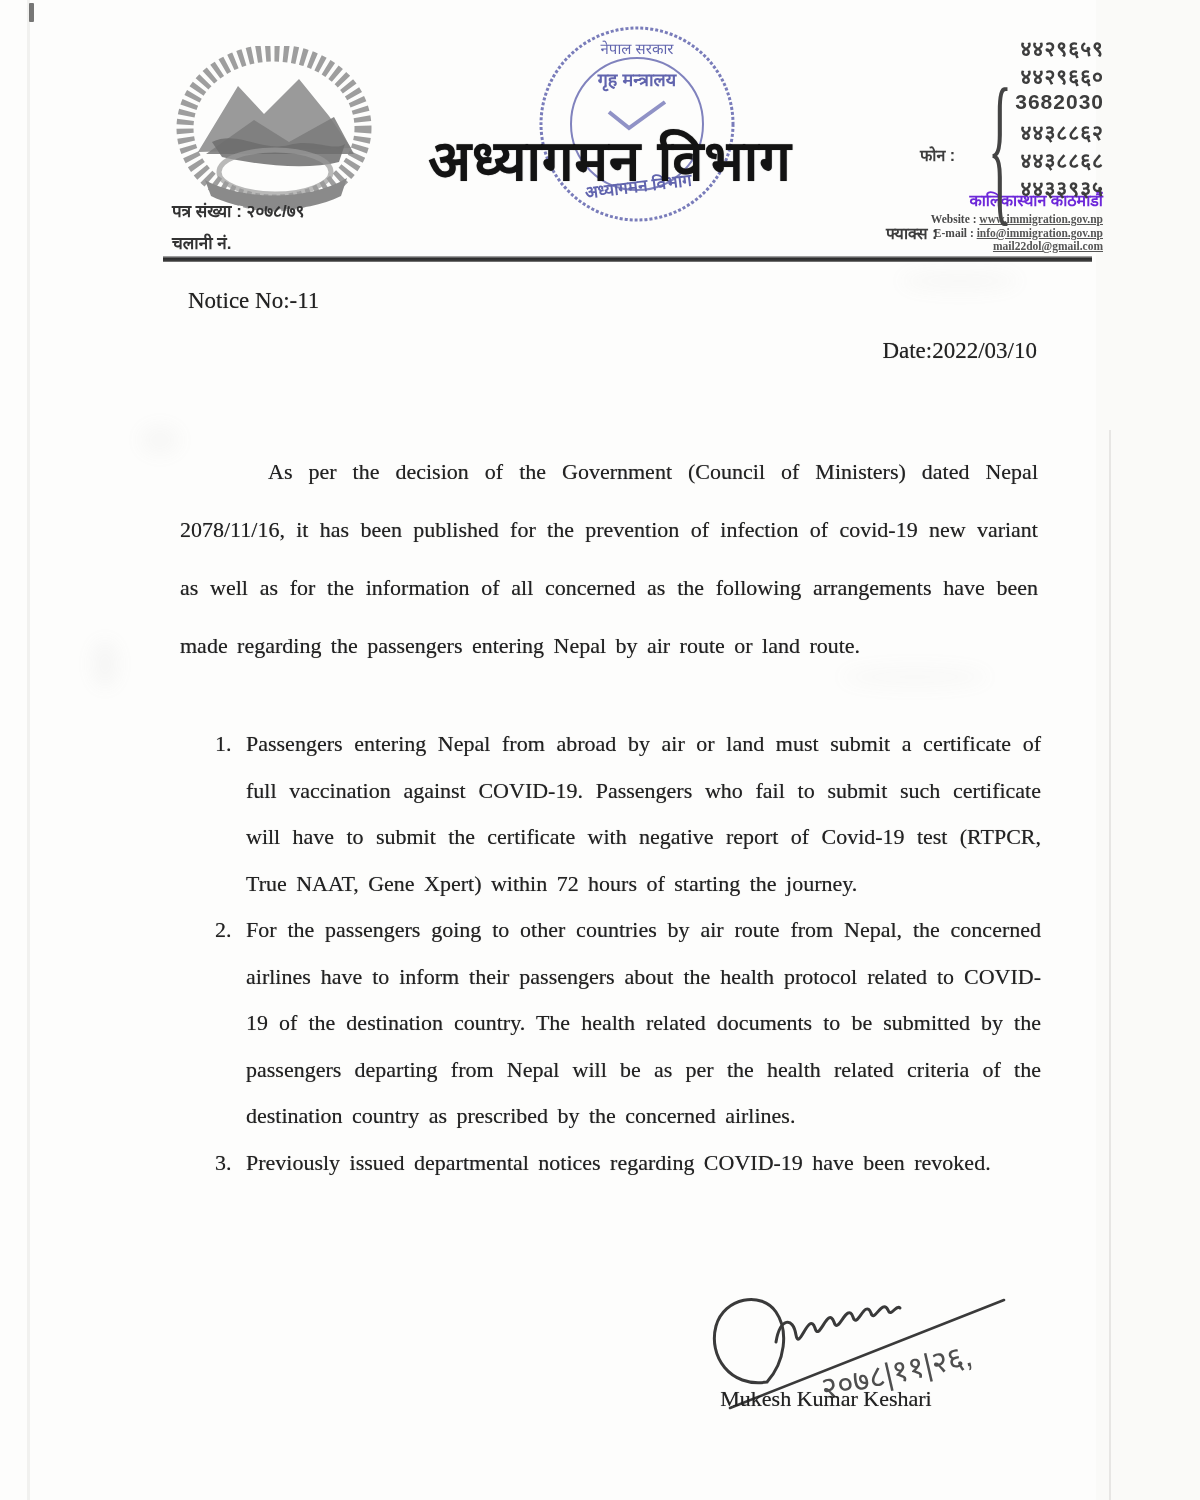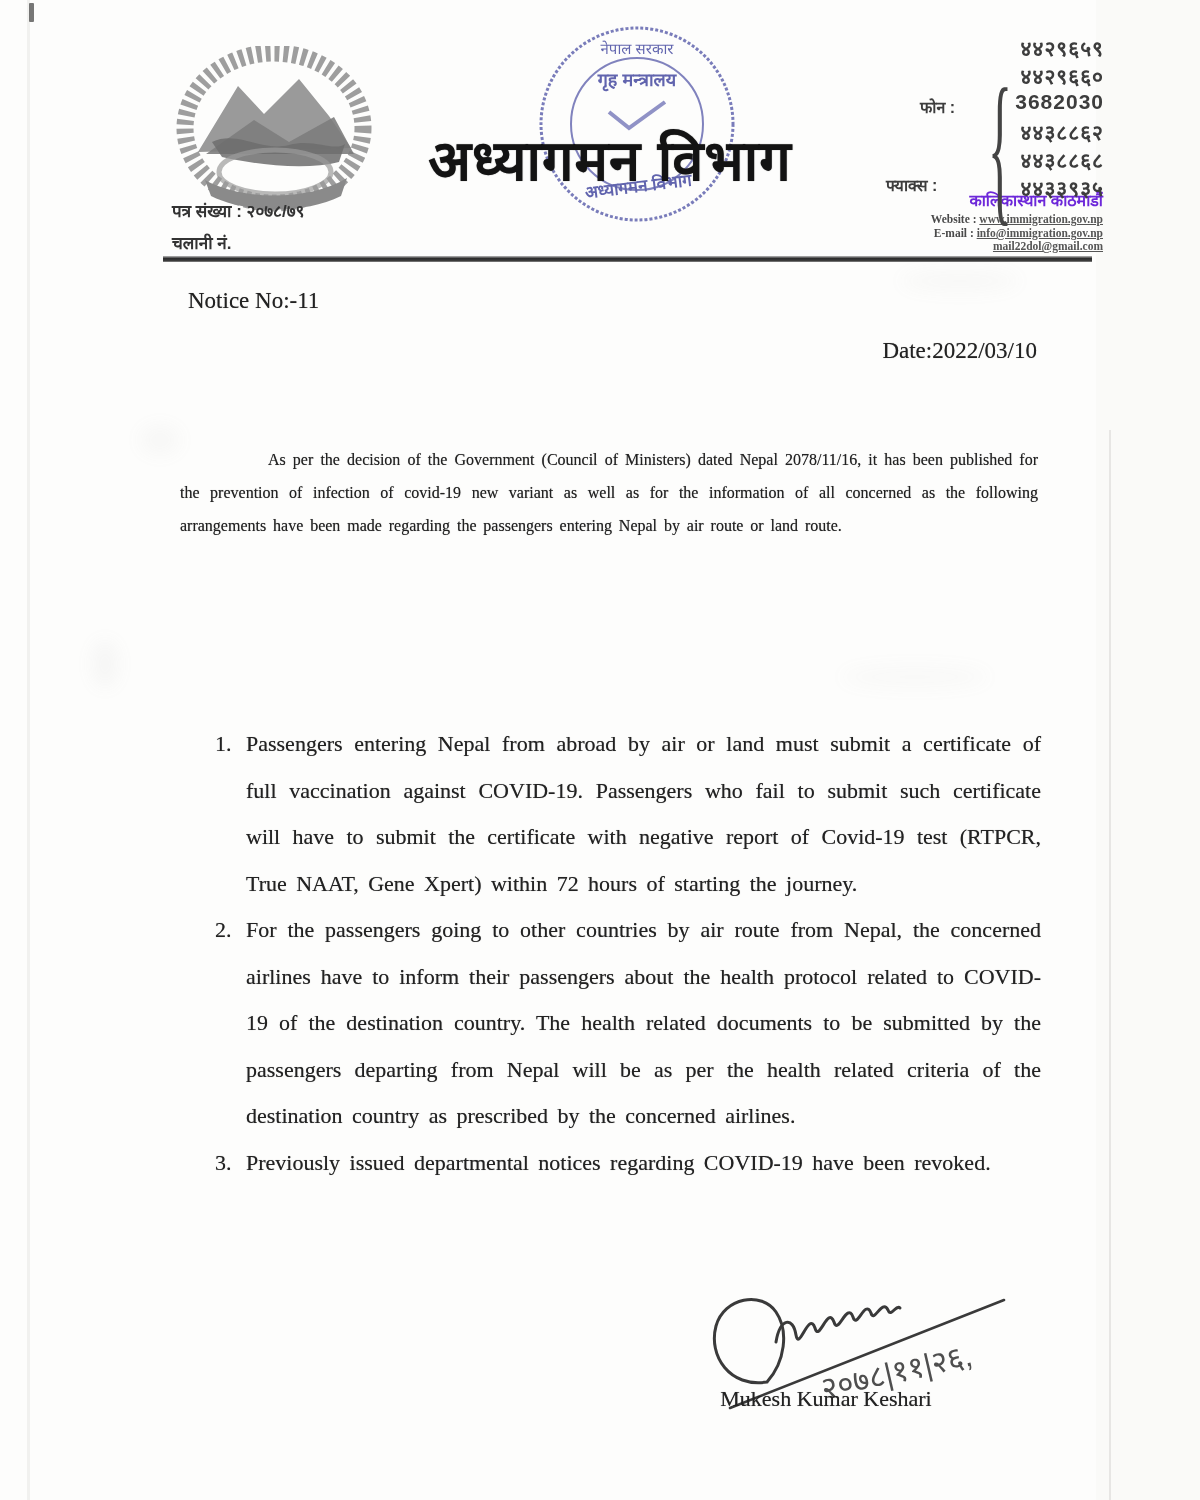--- a/index.html
+++ b/index.html
@@ -21,35 +21,35 @@
   .stamp{position:absolute;left:531px;top:24px;width:212px;height:212px;opacity:.8;z-index:1;}
   .masthead{
     position:absolute;left:350px;top:120px;width:520px;text-align:center;z-index:2;
     font-size:56px;font-weight:bold;color:#131313;letter-spacing:1px;
     text-shadow:0 0 1px rgba(0,0,0,.55);
   }
   .sub-branch{position:absolute;left:350px;top:212px;width:520px;text-align:center;z-index:2;
     font-size:19px;font-weight:bold;color:#2e2e2e;}
   .phones{position:absolute;left:900px;top:34px;width:206px;z-index:2;color:#3d3d3d;}
   .phone-row{position:absolute;right:2px;font-weight:bold;font-size:21px;letter-spacing:1px;white-space:nowrap;}
-  .phone-label{position:absolute;font-weight:bold;font-size:16px;white-space:nowrap;color:#3d3d3d;}
+  .phone-label{position:absolute;font-weight:bold;font-size:16px;white-space:nowrap;color:#3d3d3d;margin-top:48px;}
   .brace{position:absolute;left:88px;top:16px;font-size:50px;color:#444;
     transform:scale(1.0,3.35);transform-origin:top center;font-family:"Liberation Serif",serif;}
   .address{position:absolute;right:97px;top:189px;font-weight:bold;font-size:16px;color:#6d28d9;white-space:nowrap;}
   .webline{position:absolute;right:97px;font-size:11.5px;font-weight:bold;color:#4a4a4a;white-space:nowrap;}
   .webline .u{text-decoration:underline;color:#555;}
   .head-rule{position:absolute;left:163px;top:256px;width:929px;height:6px;
     background:linear-gradient(#bdbdbd 0%,#2d2d2d 40%,#3a3a3a 75%,#8a8a8a 100%);}
   
   .soft{text-shadow:0 0 .7px rgba(0,0,0,.5);}
   .notice-no{position:absolute;left:180px;top:288px;font-size:23px;margin-left:8px;}
   .date{position:absolute;left:835px;top:338px;width:202px;text-align:right;font-size:23px;}
   .notice-head{position:absolute;left:176px;top:381px;width:856px;text-align:center;
     font-size:23px;font-weight:600;letter-spacing:1px;}
-  .intro{position:absolute;left:180px;top:443px;width:858px;font-size:16px;line-height:33px;
+  .intro{position:absolute;left:180px;top:443px;width:858px;font-size:22px;line-height:58px;
     text-align:justify;text-indent:88px;word-spacing:.18em;}
   .items{position:absolute;left:215px;top:721px;width:826px;}
   .item{display:flex;}
   .item .num{width:31px;flex:0 0 31px;font-size:22px;line-height:46.5px;}
   .item .txt{flex:1;font-size:22px;line-height:46.5px;text-align:justify;word-spacing:.18em;}
   
   .sig{position:absolute;left:672px;top:1280px;width:370px;height:135px;}
   .sig-name{position:absolute;left:640px;top:1386px;width:372px;text-align:center;font-size:22px;}
   .sig-title{position:absolute;left:640px;top:1433px;width:372px;text-align:center;font-size:22px;}
 </style>

